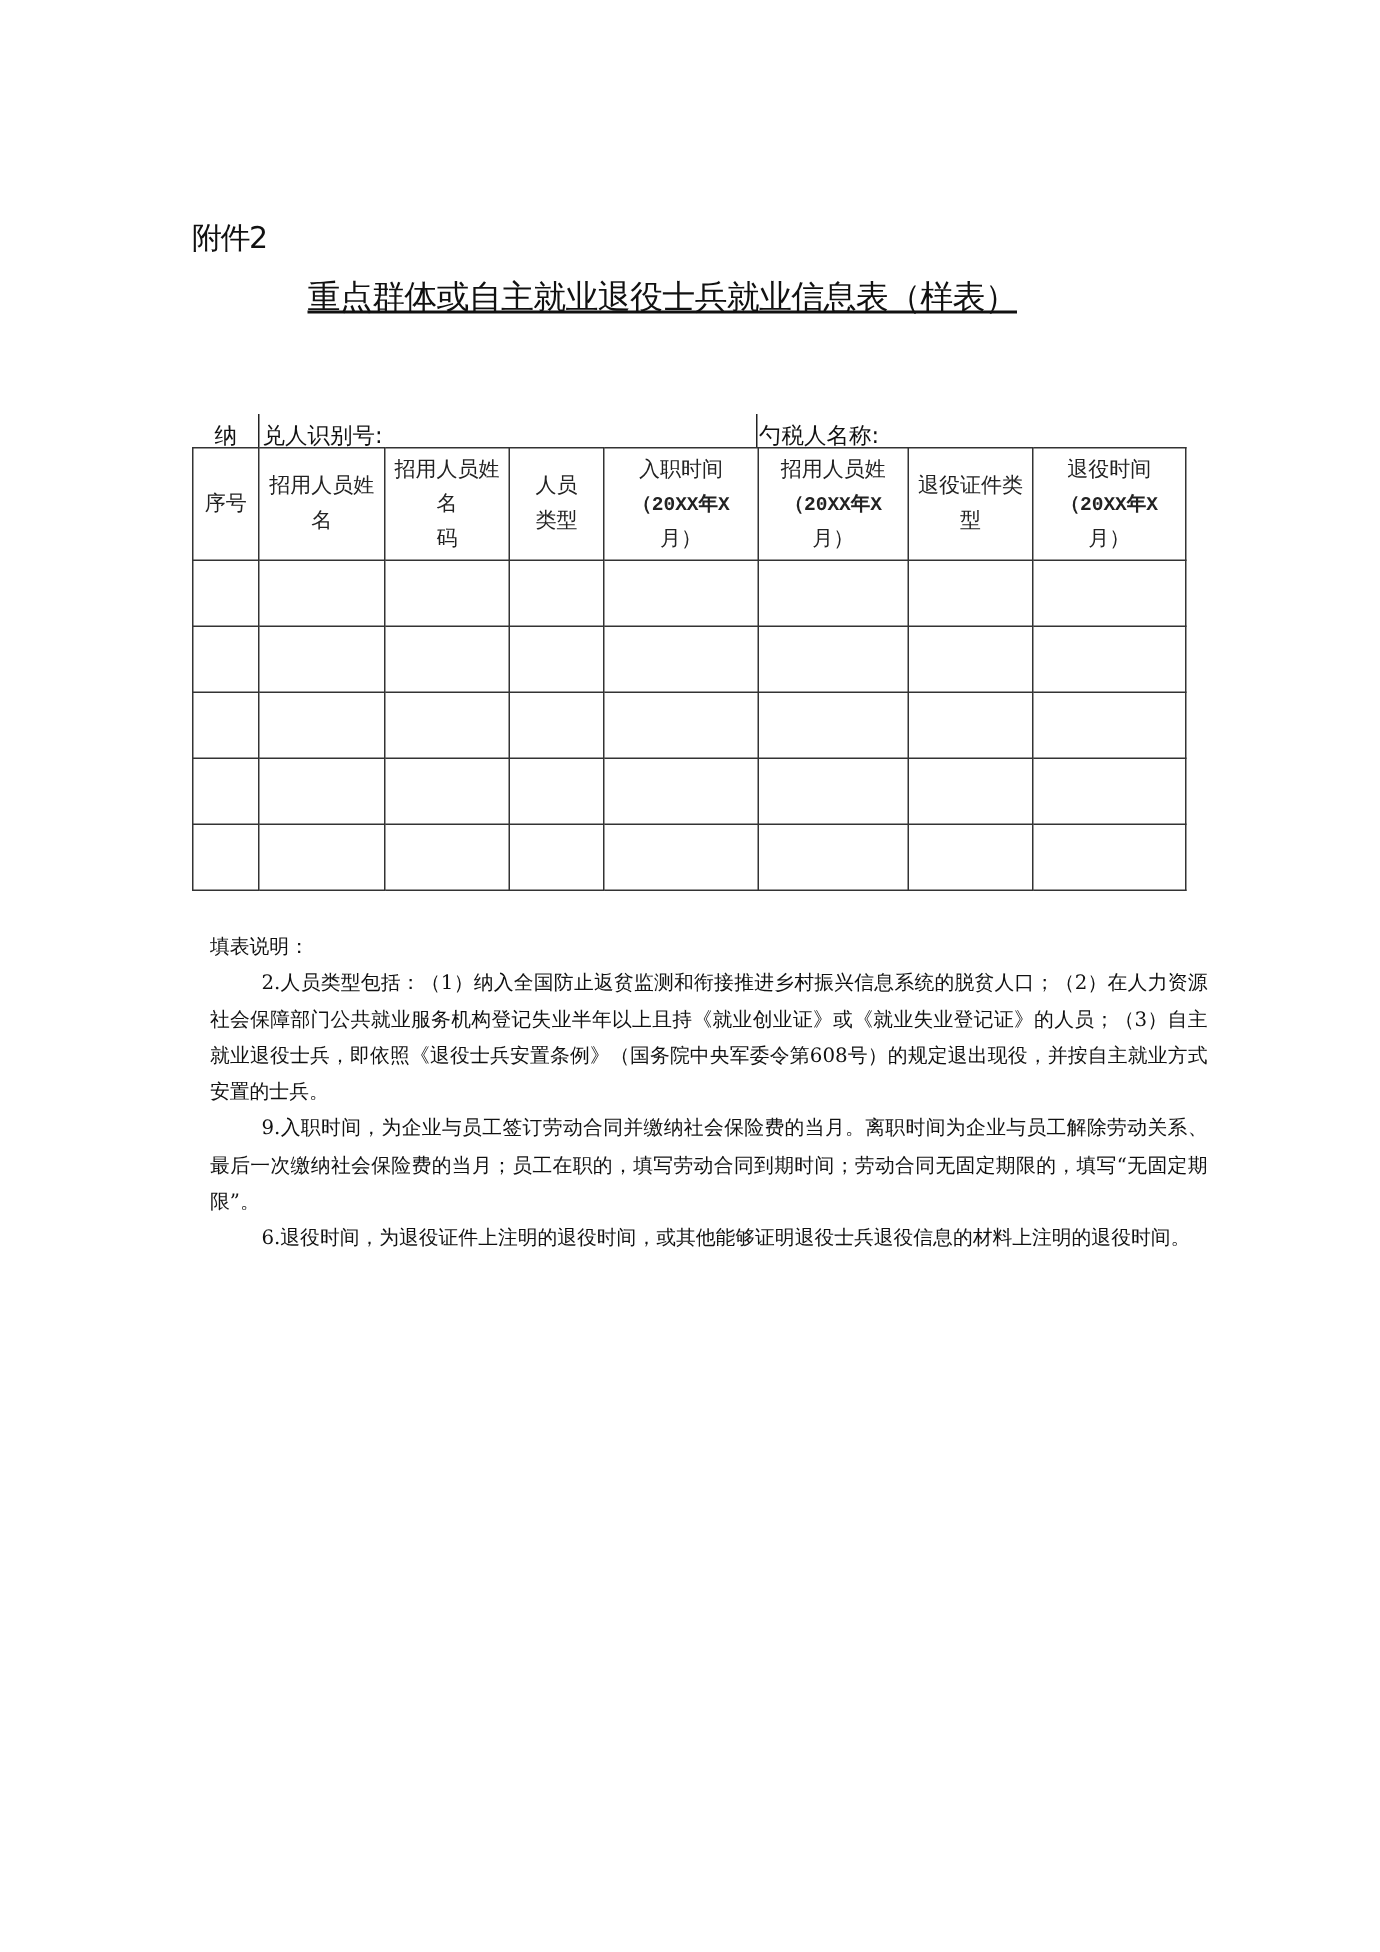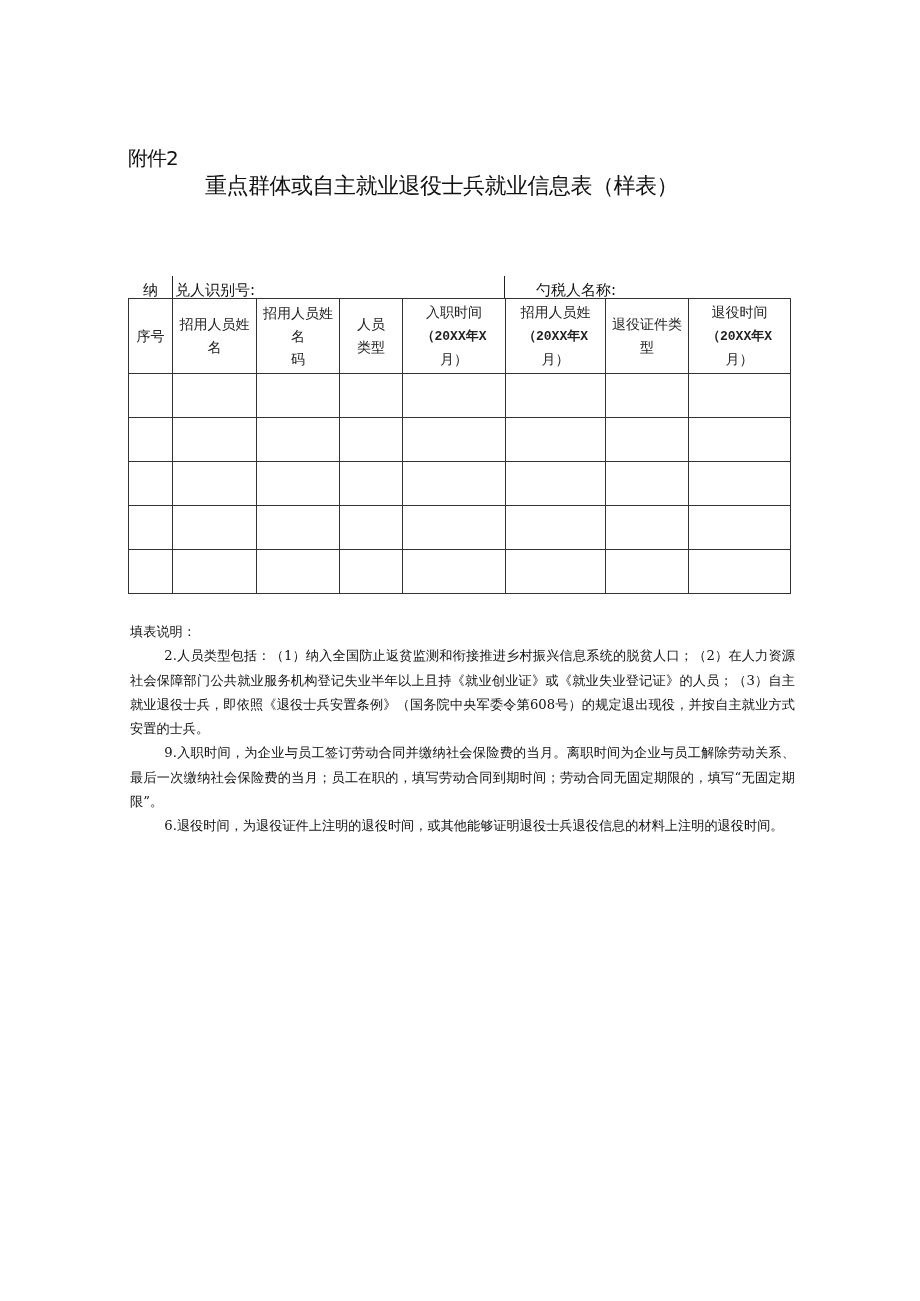--- a/index.html
+++ b/index.html
@@ -1,41 +1,41 @@
 <!DOCTYPE html>
 <html><head>
 <meta charset="utf-8">
 <style>
   html, body { margin: 0; padding: 0; background: #ffffff; }
   body { width: 920px; height: 1301px; position: relative; overflow: hidden; color: #111; }
   .sans { font-family: "DejaVu Sans", "Liberation Sans", sans-serif; }
   .serif { font-family: "DejaVu Serif", "Liberation Serif", serif; }
   #attach { position: absolute; left: 128px; top: 145px; font-size: 20px; letter-spacing: -1px; }
-  #title { position: absolute; left: 205px; top: 171px; font-size: 22px; letter-spacing: -0.5px; white-space: nowrap; }
+  #title { position: absolute; left: 205px; top: 183px; font-size: 22px; letter-spacing: -0.5px; white-space: nowrap; text-decoration: underline; }
   .lbl { position: absolute; top: 280px; font-size: 15px; white-space: nowrap; line-height: 20px; }
   .vline { position: absolute; width: 1px; background: #222; }
   table.grid { position: absolute; left: 128px; top: 298px; border-collapse: collapse; table-layout: fixed; }
   table.grid td, table.grid th { border: 1px solid #333; padding: 0; text-align: center; vertical-align: middle;
     font-weight: normal; font-size: 14px; line-height: 23px; color: #222; }
   table.grid th { height: 74px; }
   table.grid td { height: 43px; }
   .yr b { font-family: Liberation Mono, monospace; font-size: 13px; }
-  #notes { position: absolute; left: 130px; top: 620px; width: 665px; font-size: 13.2px; line-height: 24.3px; color: #111; }
+  #notes { position: absolute; left: 140px; top: 620px; width: 665px; font-size: 13.2px; line-height: 24.3px; color: #111; }
   #notes p { margin: 0; text-align: justify; text-indent: 2.6em; }
   #notes p.head { text-indent: 0; }
 </style>
 </head>
 <body>
 
 <div id="attach" class="sans">附件2</div>
 <div id="title" class="sans">重点群体或自主就业退役士兵就业信息表（样表）</div>
 
 <div class="lbl sans" style="left:143px;">纳</div>
 <div class="lbl sans" style="left:175px;text-align:right;">兑人识别号:</div>
-<div class="lbl sans" style="left:506px;margin-left:30px;">勺税人名称:</div>
+<div class="lbl sans" style="left:506px;">勺税人名称:</div>
 <div class="vline" style="left:172px; top:276px; height:22px;"></div>
 <div class="vline" style="left:504px; top:276px; height:22px;"></div>
 
 <table class="grid serif">
   <colgroup>
     <col style="width:44px">
       <col style="width:84px">
       <col style="width:83px">
       <col style="width:63px">
     <col style="width:103px">

